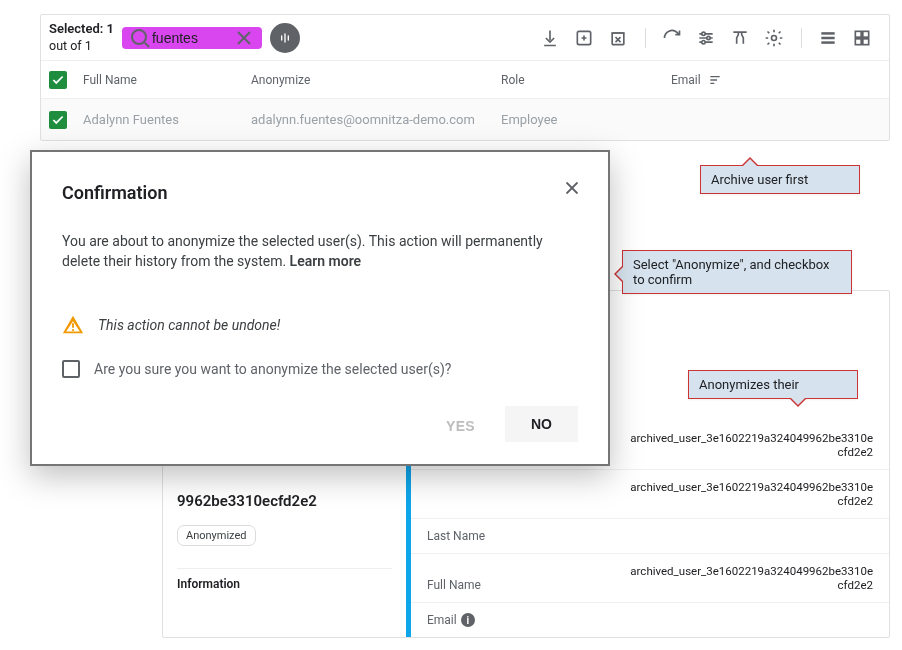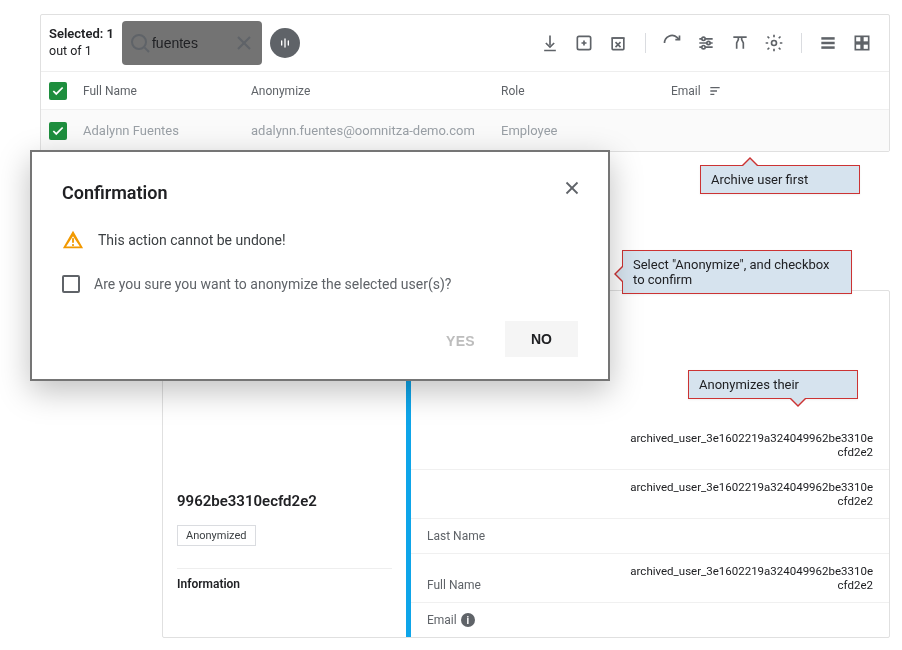--- a/index.html
+++ b/index.html
@@ -2,21 +2,21 @@
 <html><head>
 <meta charset="utf-8">
 <style>
   * { box-sizing: border-box; margin: 0; padding: 0; }
   body { font-family: -apple-system, BlinkMacSystemFont, "Segoe UI", Roboto, Arial, sans-serif; background: #fff; width: 902px; height: 650px; position: relative; overflow: hidden; color: #202124; }
   .page { position: absolute; top: 14px; left: 40px; width: 850px; border: 1px solid #e0e0e0; border-radius: 2px; background: #fff; overflow:hidden; }
   
   .toolbar { display: flex; align-items: center; padding: 6px 12px 6px 8px; }
   .selinfo { font-size: 12.5px; line-height: 1.3; margin-right: 8px; }
   .selinfo b { font-weight: 600; font-size: 13px; }
-  .searchwrap { display: flex; align-items: center; background: #737373; border-radius: 4px; height: 44px; padding: 0 6px; }
+  .searchwrap { display: flex; align-items: center; background: #d946ef; border-radius: 4px; height: 22px; padding: 0 6px; }
   .searchwrap .icon { width: 24px; height: 24px; display:flex; align-items:center; justify-content:center; color:#5f6368; }
   .searchwrap input { border: none; background: transparent; outline: none; font-size: 14px; width: 80px; color:#202124; }
   .circlebtn { width: 30px; height: 30px; border-radius: 50%; background: #5f6368; margin-left: 8px; display:flex; align-items:center; justify-content:center; color:#fff; }
   .circlebtn svg { width:16px; height:16px; }
   .spacer { flex: 1; }
   .toolicons { display: flex; align-items: center; gap: 4px; color:#5f6368; }
   .toolicons .ico, .toolicons .divider { width: 30px; height: 30px; display:flex; align-items:center; justify-content:center; }
   .toolicons .divider { width: 16px; }
   .toolicons .divider::before { content:""; width:1px; height:20px; background:#dadce0; }
   .toolicons svg { width:20px; height:20px; }
@@ -32,21 +32,21 @@
   .chk.checked { background:#1e8e3e; color:#fff; }
   .chk.unchecked { border:2px solid #5f6368; }
   .chk svg { width:14px; height:14px; }
   
   .trow { display: flex; align-items: center; height: 42px; font-size: 13px; color: #9aa0a6; padding: 0 12px 0 8px; background:#fafafa; border-top:1px solid #f0f0f0; }
   
   .detail { position: absolute; top: 290px; left: 162px; right: 12px; border: 1px solid #e0e0e0; background:#fff; border-radius:2px; }
   .detail-inner { display:flex; }
   .detail-left { width: 248px; border-right:5px solid #0ea5e9; padding: 0 14px 10px; }
   .detail-left .hashname { font-size: 15px; font-weight:600; margin-top: 200px; word-break:break-all; line-height:1.35; }
-  .badge { display:inline-block; border:1px solid #dadce0; border-radius:0; font-size:11px; padding:3px 8px; margin-top:14px; color:#3c4043; }
+  .badge { display:inline-block; border:1px solid #dadce0; border-radius:7px; font-size:11px; padding:3px 8px; margin-top:14px; color:#3c4043; }
   .sectionlbl { font-size:12px; font-weight:600; margin-top:22px; border-top:1px solid #eee; padding-top:8px; }
   .detail-right { flex:1; padding-top: 130px; font-size:12px; color:#5f6368; }
   .drow { display:flex; align-items:flex-end; padding: 10px 16px; border-top:1px solid #f0f0f0; }
   .drow:first-child { border-top:none; }
   .drow .lbl { width: 200px; display:flex; align-items:center; gap:4px; }
   .drow .val { flex:1; text-align:right; color:#202124; font-size:11.5px; word-break:break-all; }
   
   .callout { position:absolute; background:#d6e3ee; border:1px solid #c33; padding:6px 10px; font-size:13px; color:#202124; box-shadow:0 1px 2px rgba(0,0,0,.06); }
   .callout::before { content:""; position:absolute; width:0; height:0; }
   .callout.top::before { top:-9px; left:40px; border-left:9px solid transparent; border-right:9px solid transparent; border-bottom:9px solid #c33; }
@@ -54,21 +54,21 @@
   .callout.left::before { left:-9px; top:14px; border-top:9px solid transparent; border-bottom:9px solid transparent; border-right:9px solid #c33; }
   .callout.left::after { content:""; position:absolute; left:-7px; top:15px; border-top:8px solid transparent; border-bottom:8px solid transparent; border-right:8px solid #d6e3ee; }
   .callout.bottom::before { bottom:-9px; left:100px; border-left:9px solid transparent; border-right:9px solid transparent; border-top:9px solid #c33; }
   .callout.bottom::after { content:""; position:absolute; bottom:-7px; left:101px; border-left:8px solid transparent; border-right:8px solid transparent; border-top:8px solid #d6e3ee; }
   
   .modal { position:absolute; top:150px; left:30px; width:580px; background:#fff; border:2px solid #757575; box-shadow:0 10px 30px rgba(0,0,0,.25); padding: 30px 30px 22px; }
   .modal h2 { font-size:18px; font-weight:600; }
   .modal .close { position:absolute; top:22px; right:22px; color:#5f6368; width:28px; height:28px; display:flex; align-items:center; justify-content:center; cursor:pointer; }
   .modal .body { margin-top: 28px; font-size:14px; color:#3c4043; line-height:1.45; }
   .modal .body .learn { font-weight:600; }
-  .modal .warnrow { display:flex; align-items:center; gap:14px; margin-top:26px; font-size:14px; color:#3c4043; }
+  .modal .warnrow { display:flex; align-items:center; gap:14px; margin-top:42px; font-size:14px; color:#3c4043;font-style:italic; }
   .modal .warnrow svg { width:22px; height:22px; color:#f29900; }
   .modal .confirmrow { display:flex; align-items:center; gap:14px; margin-top:24px; font-size:14px; color:#5f6368; }
   .modal .actions { display:flex; justify-content:flex-end; gap:20px; margin-top:28px; align-items:flex-end; }
   .modal .btn-yes { color:#bdbdbd; font-size:14px; font-weight:600; letter-spacing:.3px; background:none; border:none; padding:8px 10px; cursor:not-allowed; }
   .modal .btn-no { background:#f5f5f5; border:none; font-size:14px; font-weight:600; padding:10px 26px; cursor:pointer; color:#202124; }
   .infoicon { width:14px; height:14px; border-radius:50%; background:#5f6368; color:#fff; display:inline-flex; align-items:center; justify-content:center; font-size:10px; font-weight:700; }
 </style>
 </head>
 <body>
 
@@ -261,20 +261,23 @@
 </div>
 
 <div class="modal">
   <h2>Confirmation</h2>
   <div class="close">
     <svg viewBox="0 0 24 24" width="22" height="22" fill="none" stroke="currentColor" stroke-width="2">
         <line x1="18" y1="6" x2="6" y2="18"></line>
         <line x1="6" y1="6" x2="18" y2="18"></line>
       </svg>
   </div>
+  <div class="body">
+    <span>You are about to anonymize the selected user(s). This action will permanently delete their history from the system.  </span><span class="learn">Learn more</span>
+  </div>
   <div class="warnrow">
     <svg viewBox="0 0 24 24" fill="currentColor">
         <path d="M12 2 1 21h22L12 2zm0 6 7.5 11h-15L12 8z" fill="#f29900"></path>
         <rect x="11" y="10" width="2" height="5" fill="#f29900"></rect>
         <rect x="11" y="16.5" width="2" height="2" fill="#f29900"></rect>
       </svg>
     <span>This action cannot be undone!</span>
   </div>
   <div class="confirmrow">
     <span class="chk unchecked"></span>

